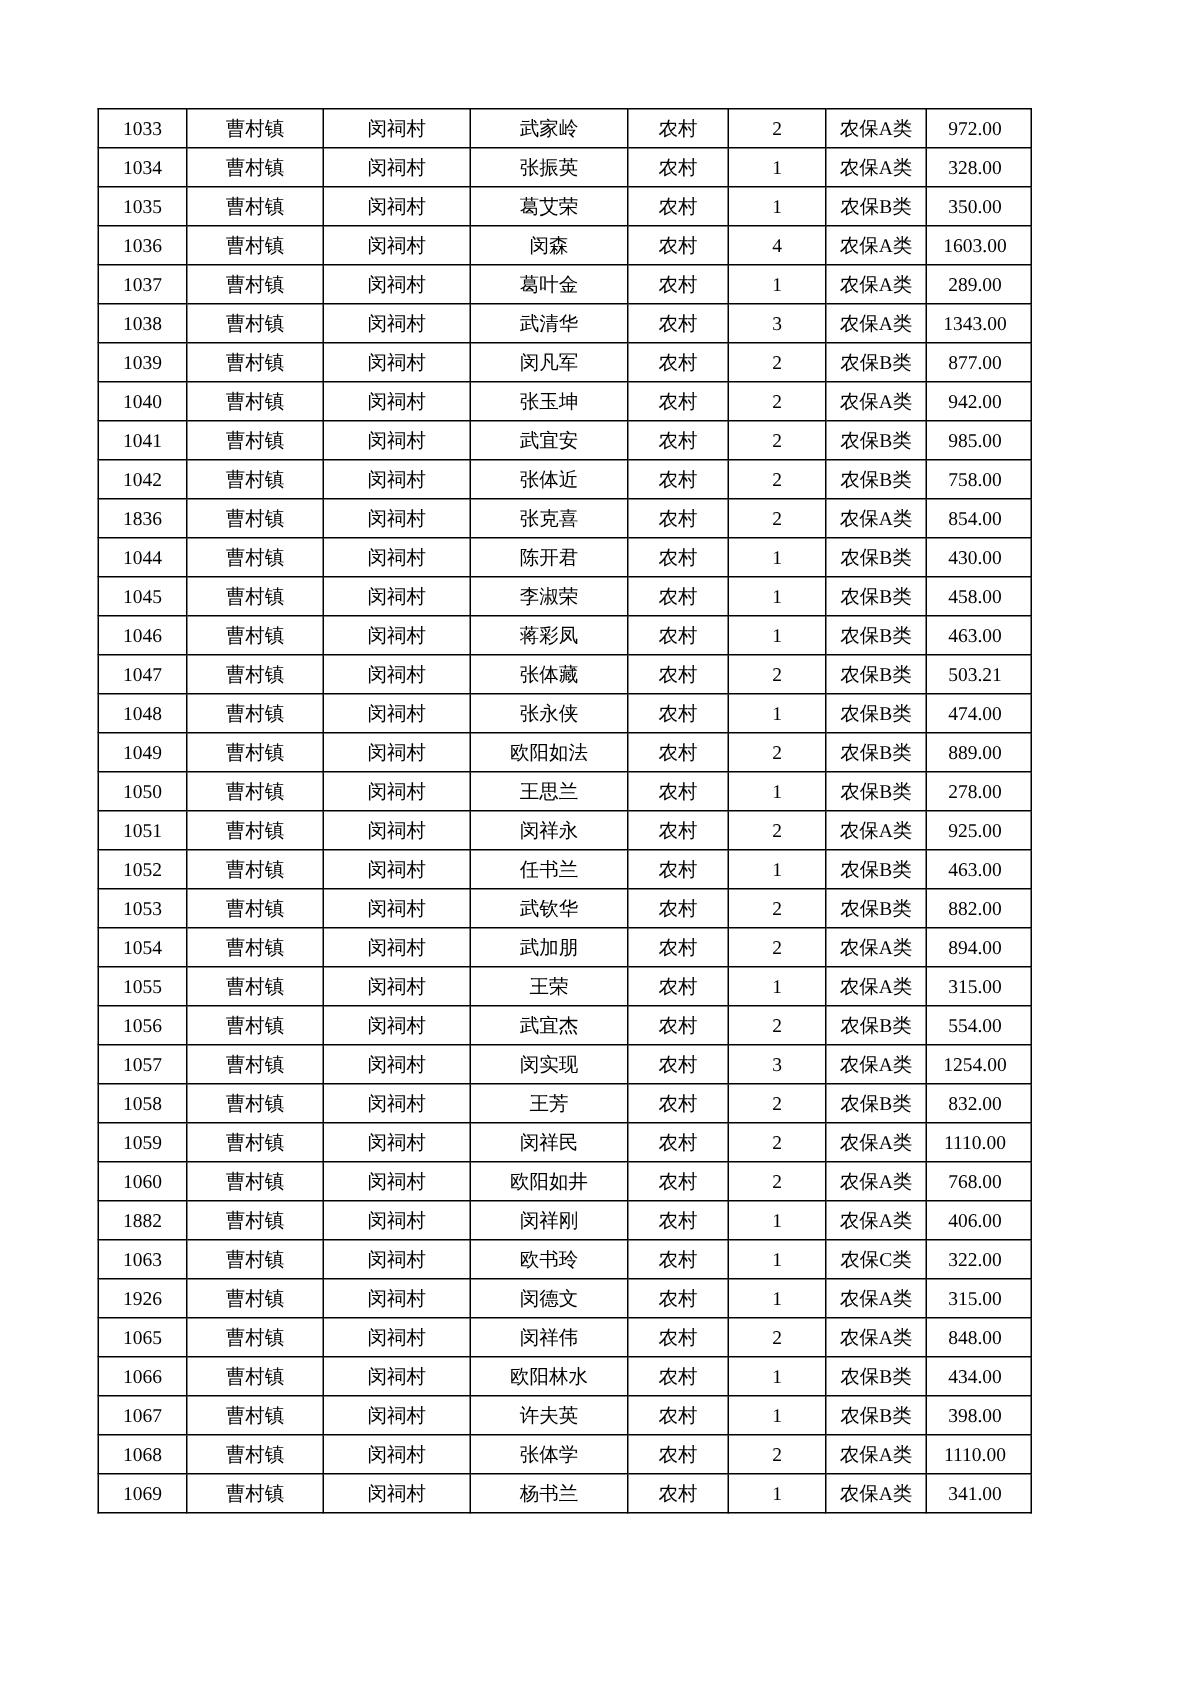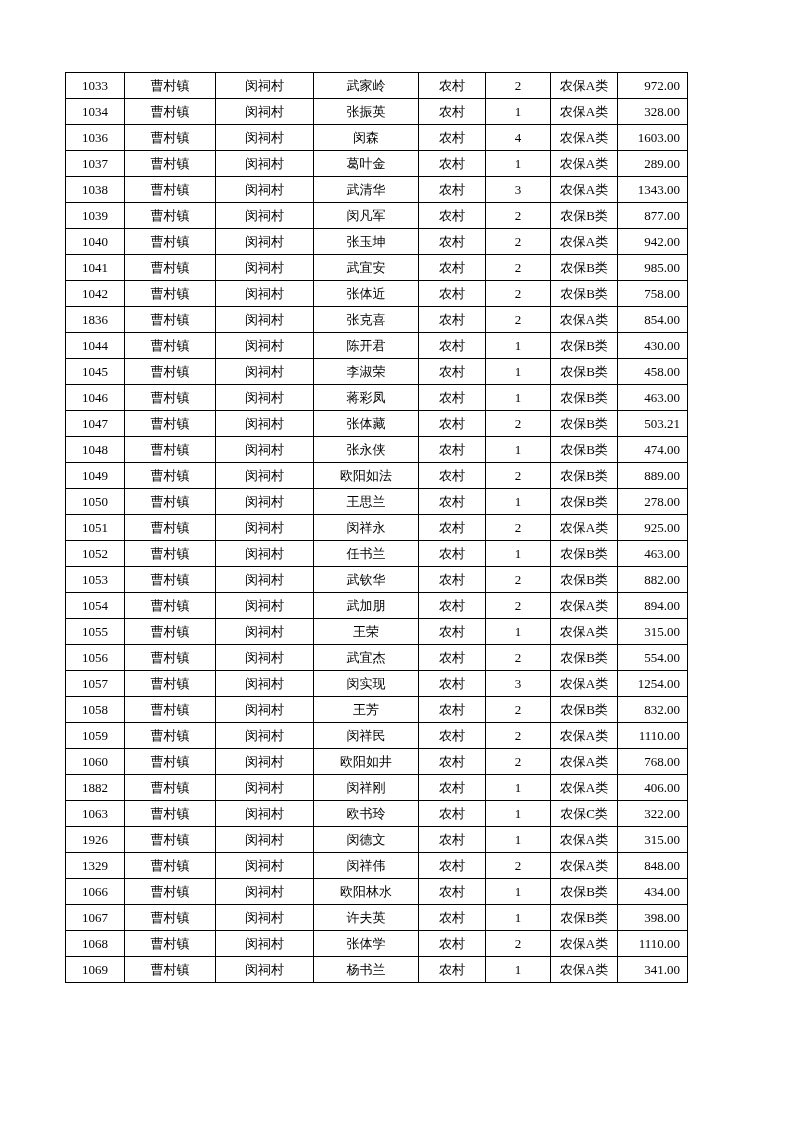--- a/index.html
+++ b/index.html
@@ -28,21 +28,21 @@
   table.data-table td {
     border: 1px solid #000000;
     height: 25px;
     padding: 0 2px;
     text-align: center;
     vertical-align: middle;
     white-space: nowrap;
     overflow: hidden;
   }
   table.data-table td.col-amount {
-    text-align: right;
+    text-align: center;
     padding-right: 7px;
   }
   col.c-id      { width: 59px; }
   col.c-town    { width: 91px; }
   col.c-village { width: 98px; }
   col.c-name    { width: 105px; }
   col.c-type    { width: 67px; }
   col.c-count   { width: 65px; }
   col.c-cat     { width: 67px; }
   col.c-amount  { width: 70px; }
@@ -77,20 +77,30 @@
           <td>1034</td>
           <td>曹村镇</td>
           <td>闵祠村</td>
           <td>张振英</td>
           <td>农村</td>
           <td>1</td>
           <td>农保A类</td>
           <td class="col-amount">328.00</td>
         </tr>
         <tr>
+          <td>1035</td>
+          <td>曹村镇</td>
+          <td>闵祠村</td>
+          <td>葛艾荣</td>
+          <td>农村</td>
+          <td>1</td>
+          <td>农保B类</td>
+          <td class="col-amount">350.00</td>
+        </tr>
+        <tr>
           <td>1036</td>
           <td>曹村镇</td>
           <td>闵祠村</td>
           <td>闵森</td>
           <td>农村</td>
           <td>4</td>
           <td>农保A类</td>
           <td class="col-amount">1603.00</td>
         </tr>
         <tr>
@@ -357,21 +367,21 @@
           <td>1926</td>
           <td>曹村镇</td>
           <td>闵祠村</td>
           <td>闵德文</td>
           <td>农村</td>
           <td>1</td>
           <td>农保A类</td>
           <td class="col-amount">315.00</td>
         </tr>
         <tr>
-          <td>1329</td>
+          <td>1065</td>
           <td>曹村镇</td>
           <td>闵祠村</td>
           <td>闵祥伟</td>
           <td>农村</td>
           <td>2</td>
           <td>农保A类</td>
           <td class="col-amount">848.00</td>
         </tr>
         <tr>
           <td>1066</td>

